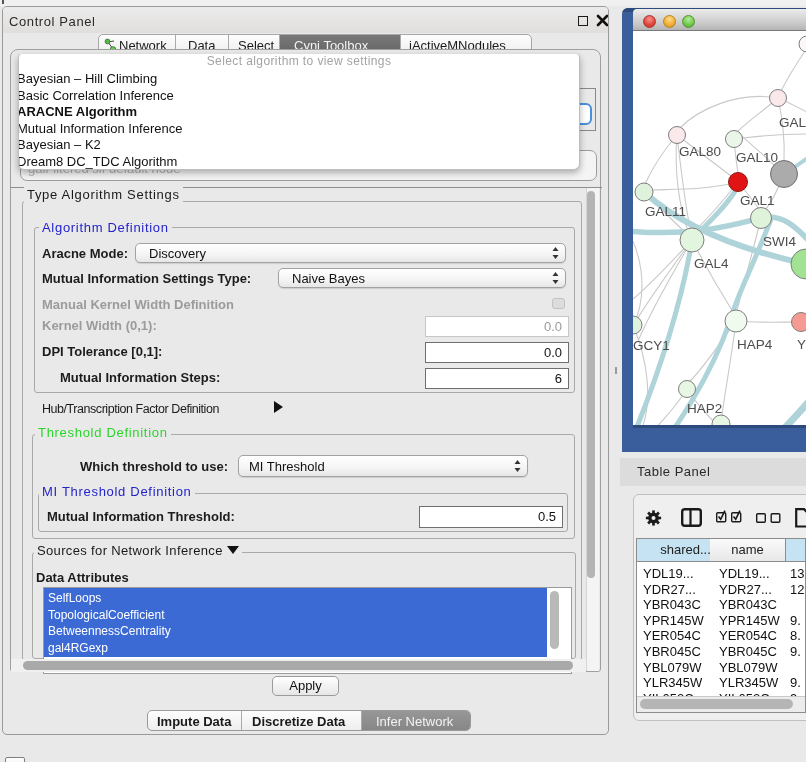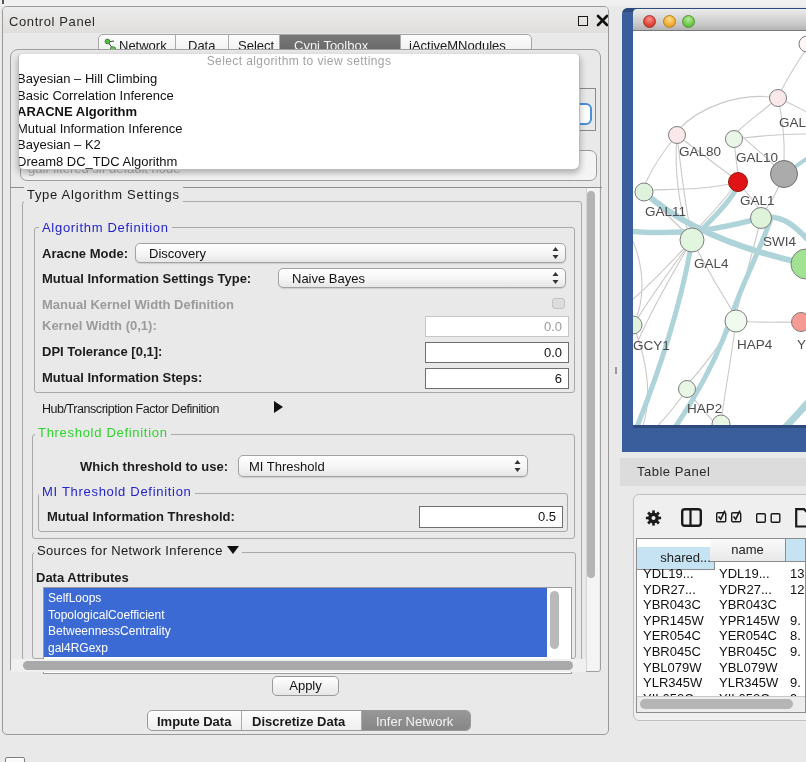--- a/index.html
+++ b/index.html
@@ -83,21 +83,21 @@
 
   <div class="abs lbl dis" style="left:39px;top:290px;">Manual Kernel Width Definition</div>
   <div class="abs" style="left:549px;top:291px;width:13px;height:11px;border:1px solid #c2c2c2;border-radius:3px;background:#dcdcdc;"></div>
 
   <div class="abs lbl dis" style="left:39px;top:311px;">Kernel Width (0,1):</div>
   <div class="fld dis" style="left:422px;top:309px;width:144px;height:21px;border:1px solid #c6c6c6;color:#9b9b9b;">0.0</div>
 
   <div class="abs lbl" style="left:39px;top:337px;">DPI Tolerance [0,1]:</div>
   <div class="fld" style="left:422px;top:335px;width:144px;height:21px;border:1px solid #6f6f6f;">0.0</div>
 
-  <div class="abs lbl" style="left:39px;top:363px;">Mutual Information Steps:</div>
+  <div class="abs lbl" style="left:57px;top:363px;">Mutual Information Steps:</div>
   <div class="fld" style="left:422px;top:361px;width:144px;height:21px;border:1px solid #6f6f6f;">6</div>
 
   <div class="abs" style="left:39px;top:395px;font-size:12.5px;color:#1c1c1c;letter-spacing:-0.45px;">Hub/Transcription Factor Definition</div>
   <div class="abs" style="left:271px;top:394px;width:0;height:0;border-left:9px solid #111;border-top:6.5px solid transparent;border-bottom:6.5px solid transparent;"></div>
 
   <div class="grp" style="left:29px;top:427px;width:543px;height:105px;"></div>
   <div class="gt" style="left:32px;top:418px;color:#2bd42b;">Threshold Definition</div>
 
   <div class="abs lbl" style="left:77px;top:452px;">Which threshold to use:</div>
   <div class="combo" style="left:235px;top:448px;width:290px;height:22px;">
@@ -278,21 +278,21 @@
 </svg>
 <svg class="abs" style="left:756px;top:513px;" width="25" height="10" viewBox="0 0 25 10">
   <rect x="0.7" y="0.7" width="8.6" height="8.6" rx="1" fill="none" stroke="#1a1a1a" stroke-width="1.4"></rect>
   <rect x="15.2" y="0.7" width="8.6" height="8.6" rx="1" fill="none" stroke="#1a1a1a" stroke-width="1.4"></rect>
 </svg>
 <svg class="abs" style="left:795px;top:508px;" width="11" height="20" viewBox="0 0 11 20">
   <path d="M 1.2 1.2 L 9 1.2 L 14 6 L 14 18.5 L 1.2 18.5 Z" fill="none" stroke="#1a1a1a" stroke-width="2.2"></path>
 </svg>
 
 <div class="abs" style="left:636px;top:538px;width:170px;height:175px;border:1px solid #8c8c8c;background:#fff;overflow:hidden;font-size:13px;">
-  <div class="abs" style="left:0;top:8px;width:78px;height:23px;background:#c5e3f2;border-right:1px solid #8c8c8c;border-bottom:1px solid #8c8c8c;text-align:center;line-height:22px;color:#222;padding-left:20px;">shared...</div>
+  <div class="abs" style="left:0;top:0;width:78px;height:23px;background:#c5e3f2;border-right:1px solid #8c8c8c;border-bottom:1px solid #8c8c8c;text-align:center;line-height:22px;color:#222;padding-left:20px;">shared...</div>
   <div class="abs" style="left:73px;top:0;width:76px;height:23px;background:linear-gradient(#fafafa,#e8e8e8);border-right:1px solid #8c8c8c;border-bottom:1px solid #8c8c8c;text-align:center;line-height:22px;color:#222;">name</div>
   <div class="abs" style="left:149px;top:0;width:21px;height:23px;background:#c5e3f2;border-bottom:1px solid #8c8c8c;"></div>
   <div class="abs" style="left:6px;top:27px;line-height:15.6px;color:#111;">YDL19...<br>YDR27...<br>YBR043C<br>YPR145W<br>YER054C<br>YBR045C<br>YBL079W<br>YLR345W<br>YIL052C</div>
   <div class="abs" style="left:82px;top:27px;line-height:15.6px;color:#111;">YDL19...<br>YDR27...<br>YBR043C<br>YPR145W<br>YER054C<br>YBR045C<br>YBL079W<br>YLR345W<br>YIL052C</div>
   <div class="abs" style="left:153px;top:27px;line-height:15.6px;color:#111;">13<br>12<br><br>9.<br>8.<br>9.<br><br>9.<br>9.</div>
   <div class="abs" style="left:0;top:157px;width:170px;height:17px;background:#ececec;border-top:1px solid #c9c9c9;"></div>
   <div class="abs" style="left:3px;top:160px;width:153px;height:10px;background:#b5b5b5;border-radius:5px;"></div>
 </div>
 
 <div class="abs" style="left:5px;top:757px;width:20px;height:12px;border:1.5px solid #7e7e7e;background:linear-gradient(#ffffff,#ececec);border-radius:2px;"></div>

